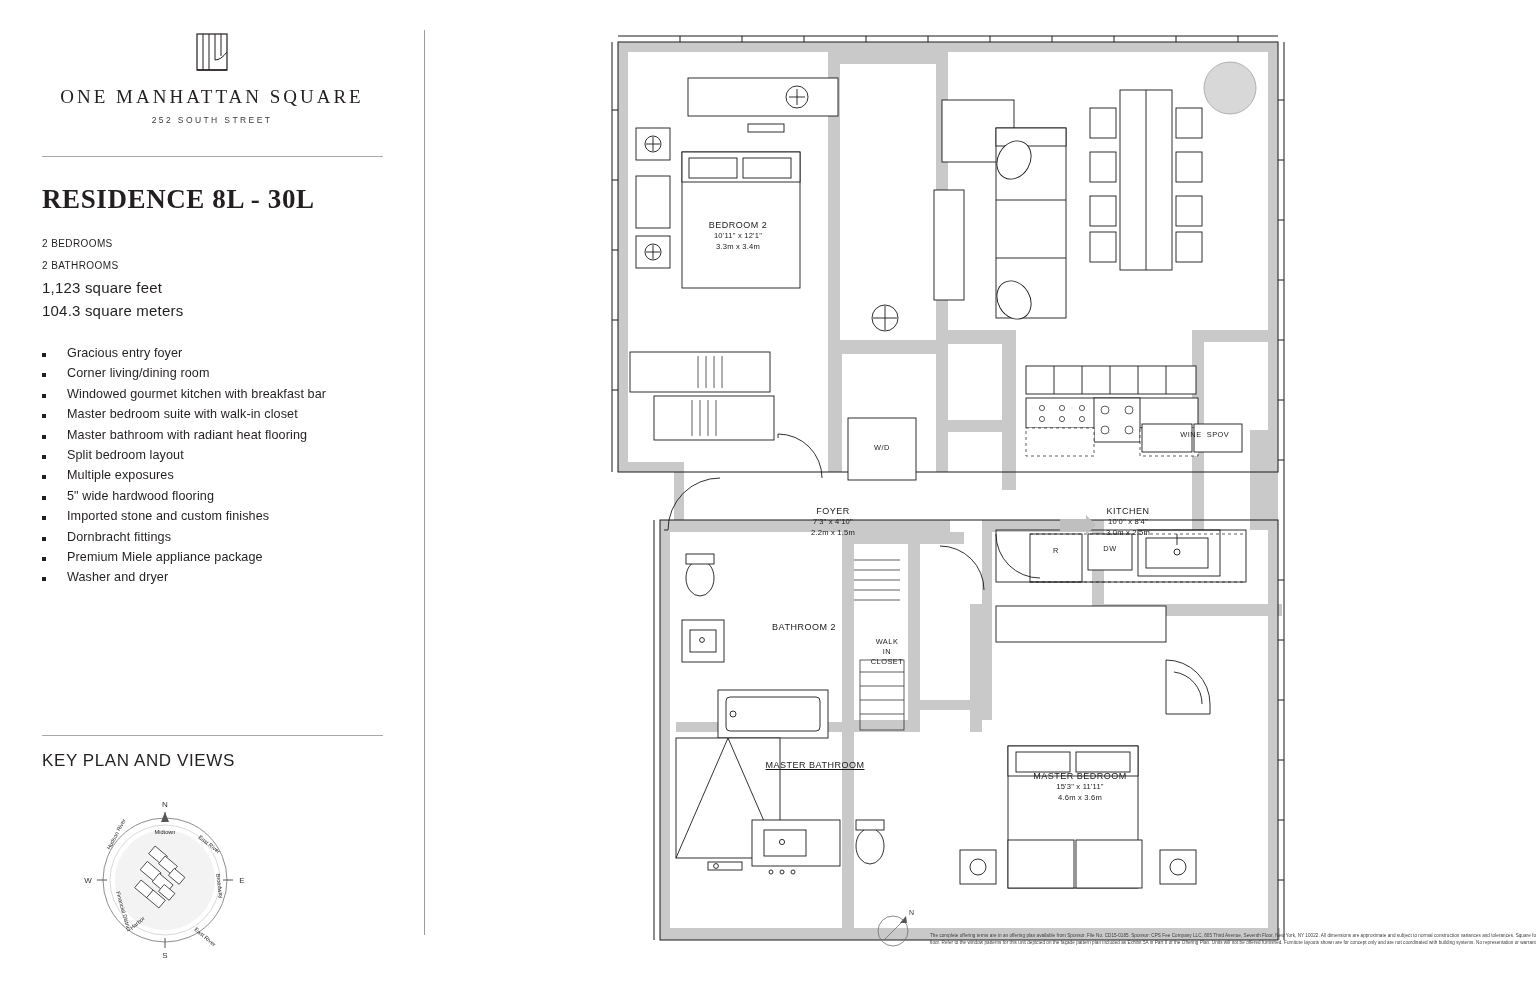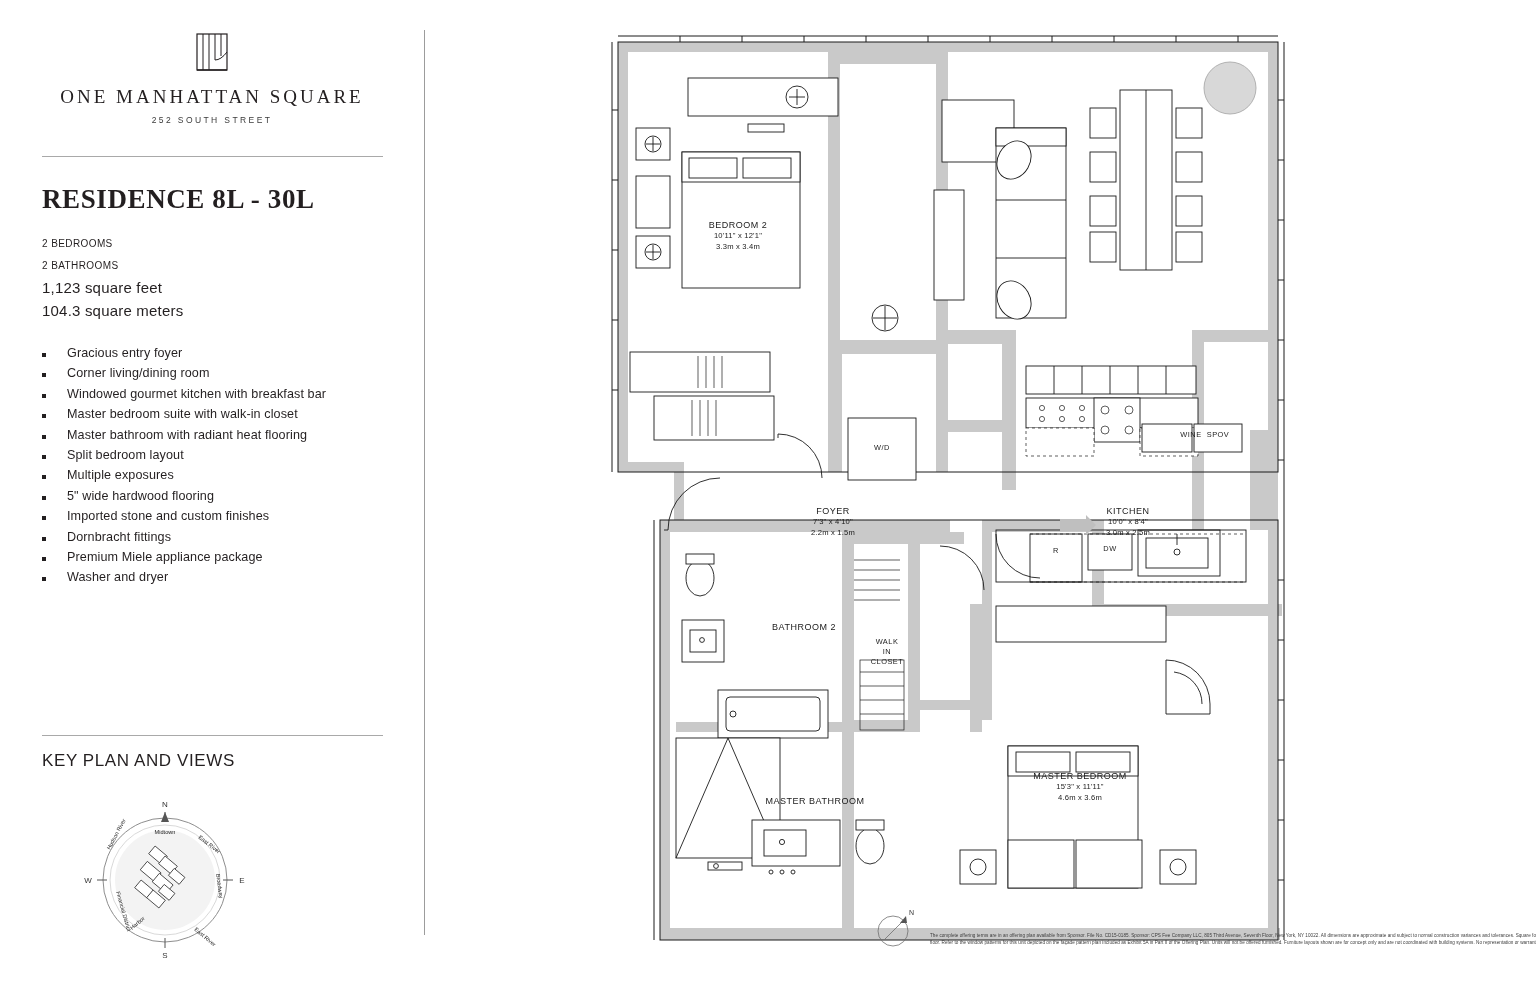--- a/index.html
+++ b/index.html
@@ -505,21 +505,21 @@
     <div class="lbl" style="left:608px;top:505px;width:180px;">
       <div class="n">KITCHEN</div>
       <div class="d">10'0" x 8'4"</div>
       <div class="d">3.0m x 2.5m</div>
     </div>
 
     <div class="lbl" style="left:284px;top:621px;width:180px;">
       <div class="n">BATHROOM 2</div>
     </div>
 
-    <div class="lbl" style="left:290px;top:795px;width:190px;">
+    <div class="lbl" style="left:290px;top:759px;width:190px;text-decoration:underline;">
       <div class="n">MASTER BATHROOM</div>
     </div>
 
     <div class="lbl" style="left:560px;top:770px;width:180px;">
       <div class="n">MASTER BEDROOM</div>
       <div class="d">15'3" x 11'11"</div>
       <div class="d">4.6m x 3.6m</div>
     </div>
 
     

